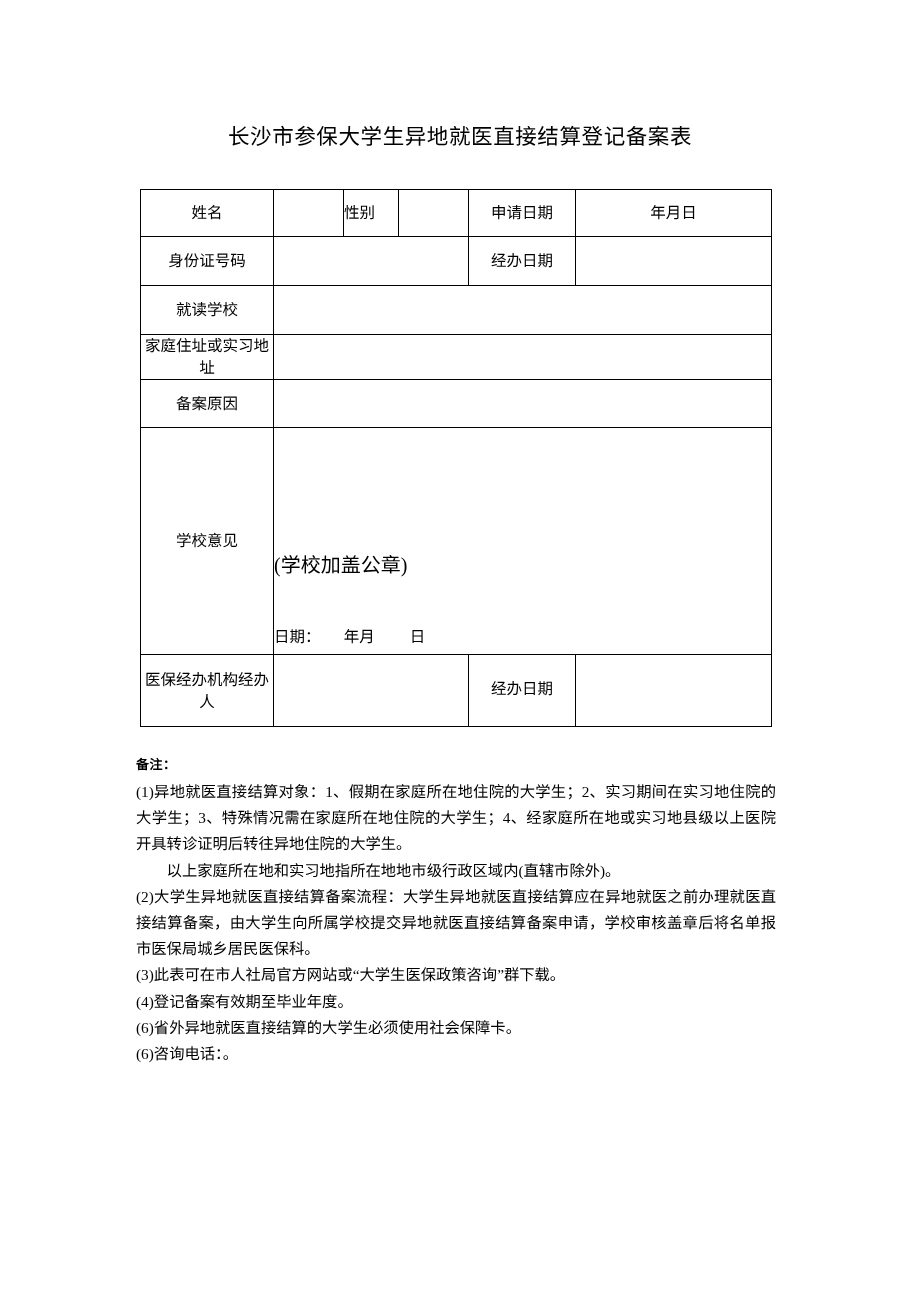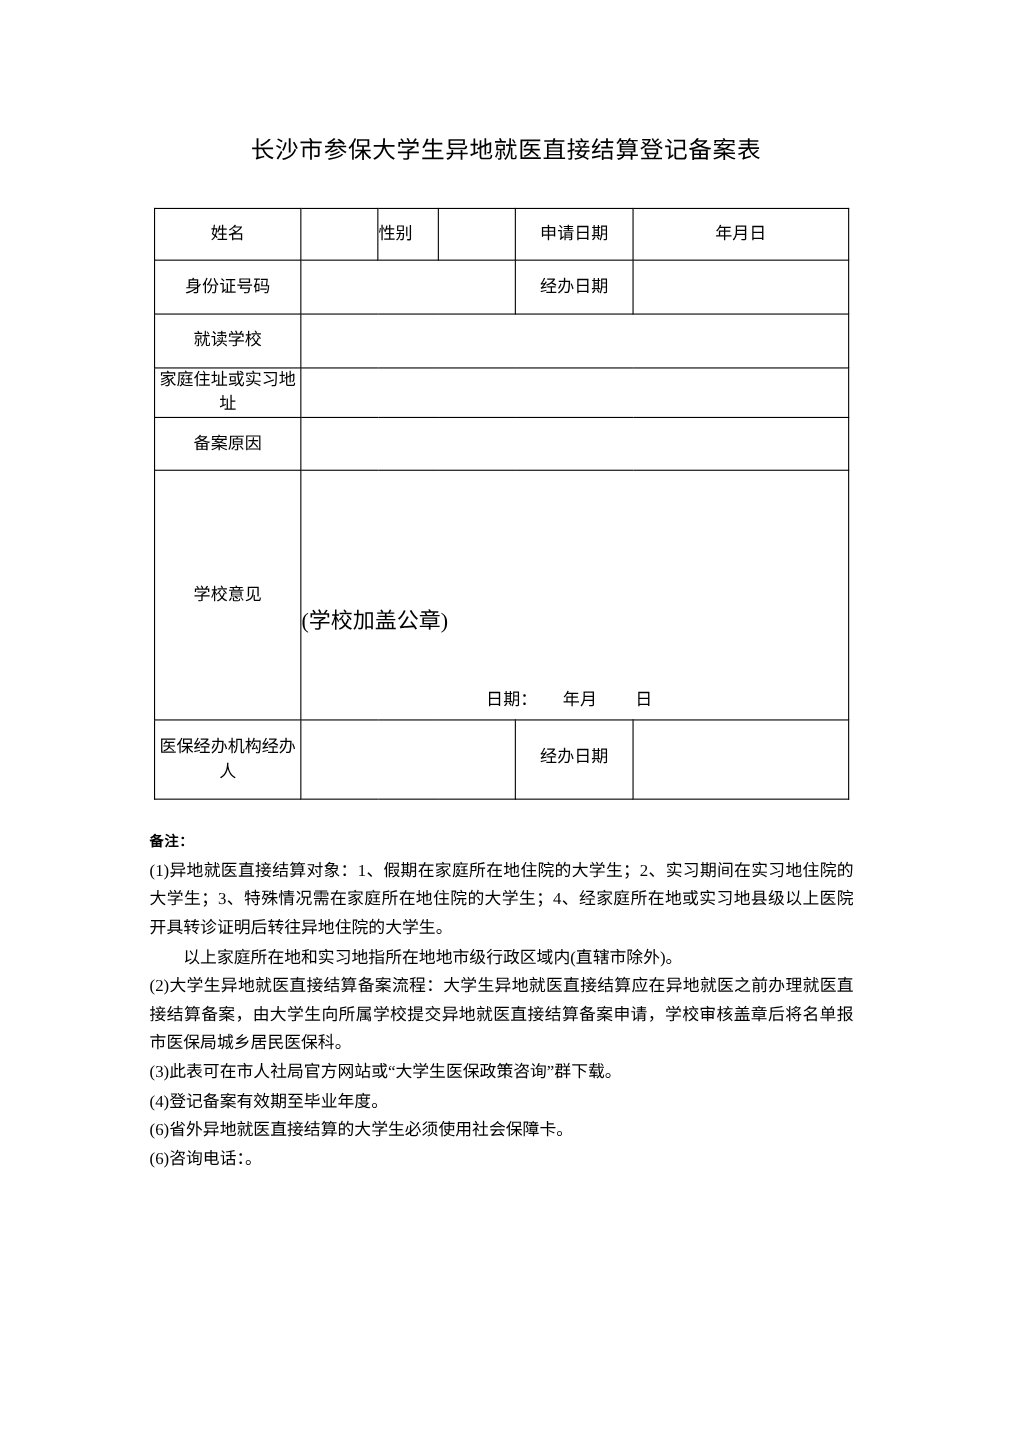--- a/index.html
+++ b/index.html
@@ -88,21 +88,21 @@
     right: 0;
     top: 126px;
     text-align: left;
     font-size: 20px;
   }
   .date-line {
     position: absolute;
     left: 0;
     right: 0;
     bottom: 6px;
-    text-align: center;
+    text-align: left;
     font-size: 15.5px;
     white-space: pre;
     padding-right: 10px;
   }
   .bottom-label {
     display: block;
     padding-bottom: 4px;
   }
 
   

